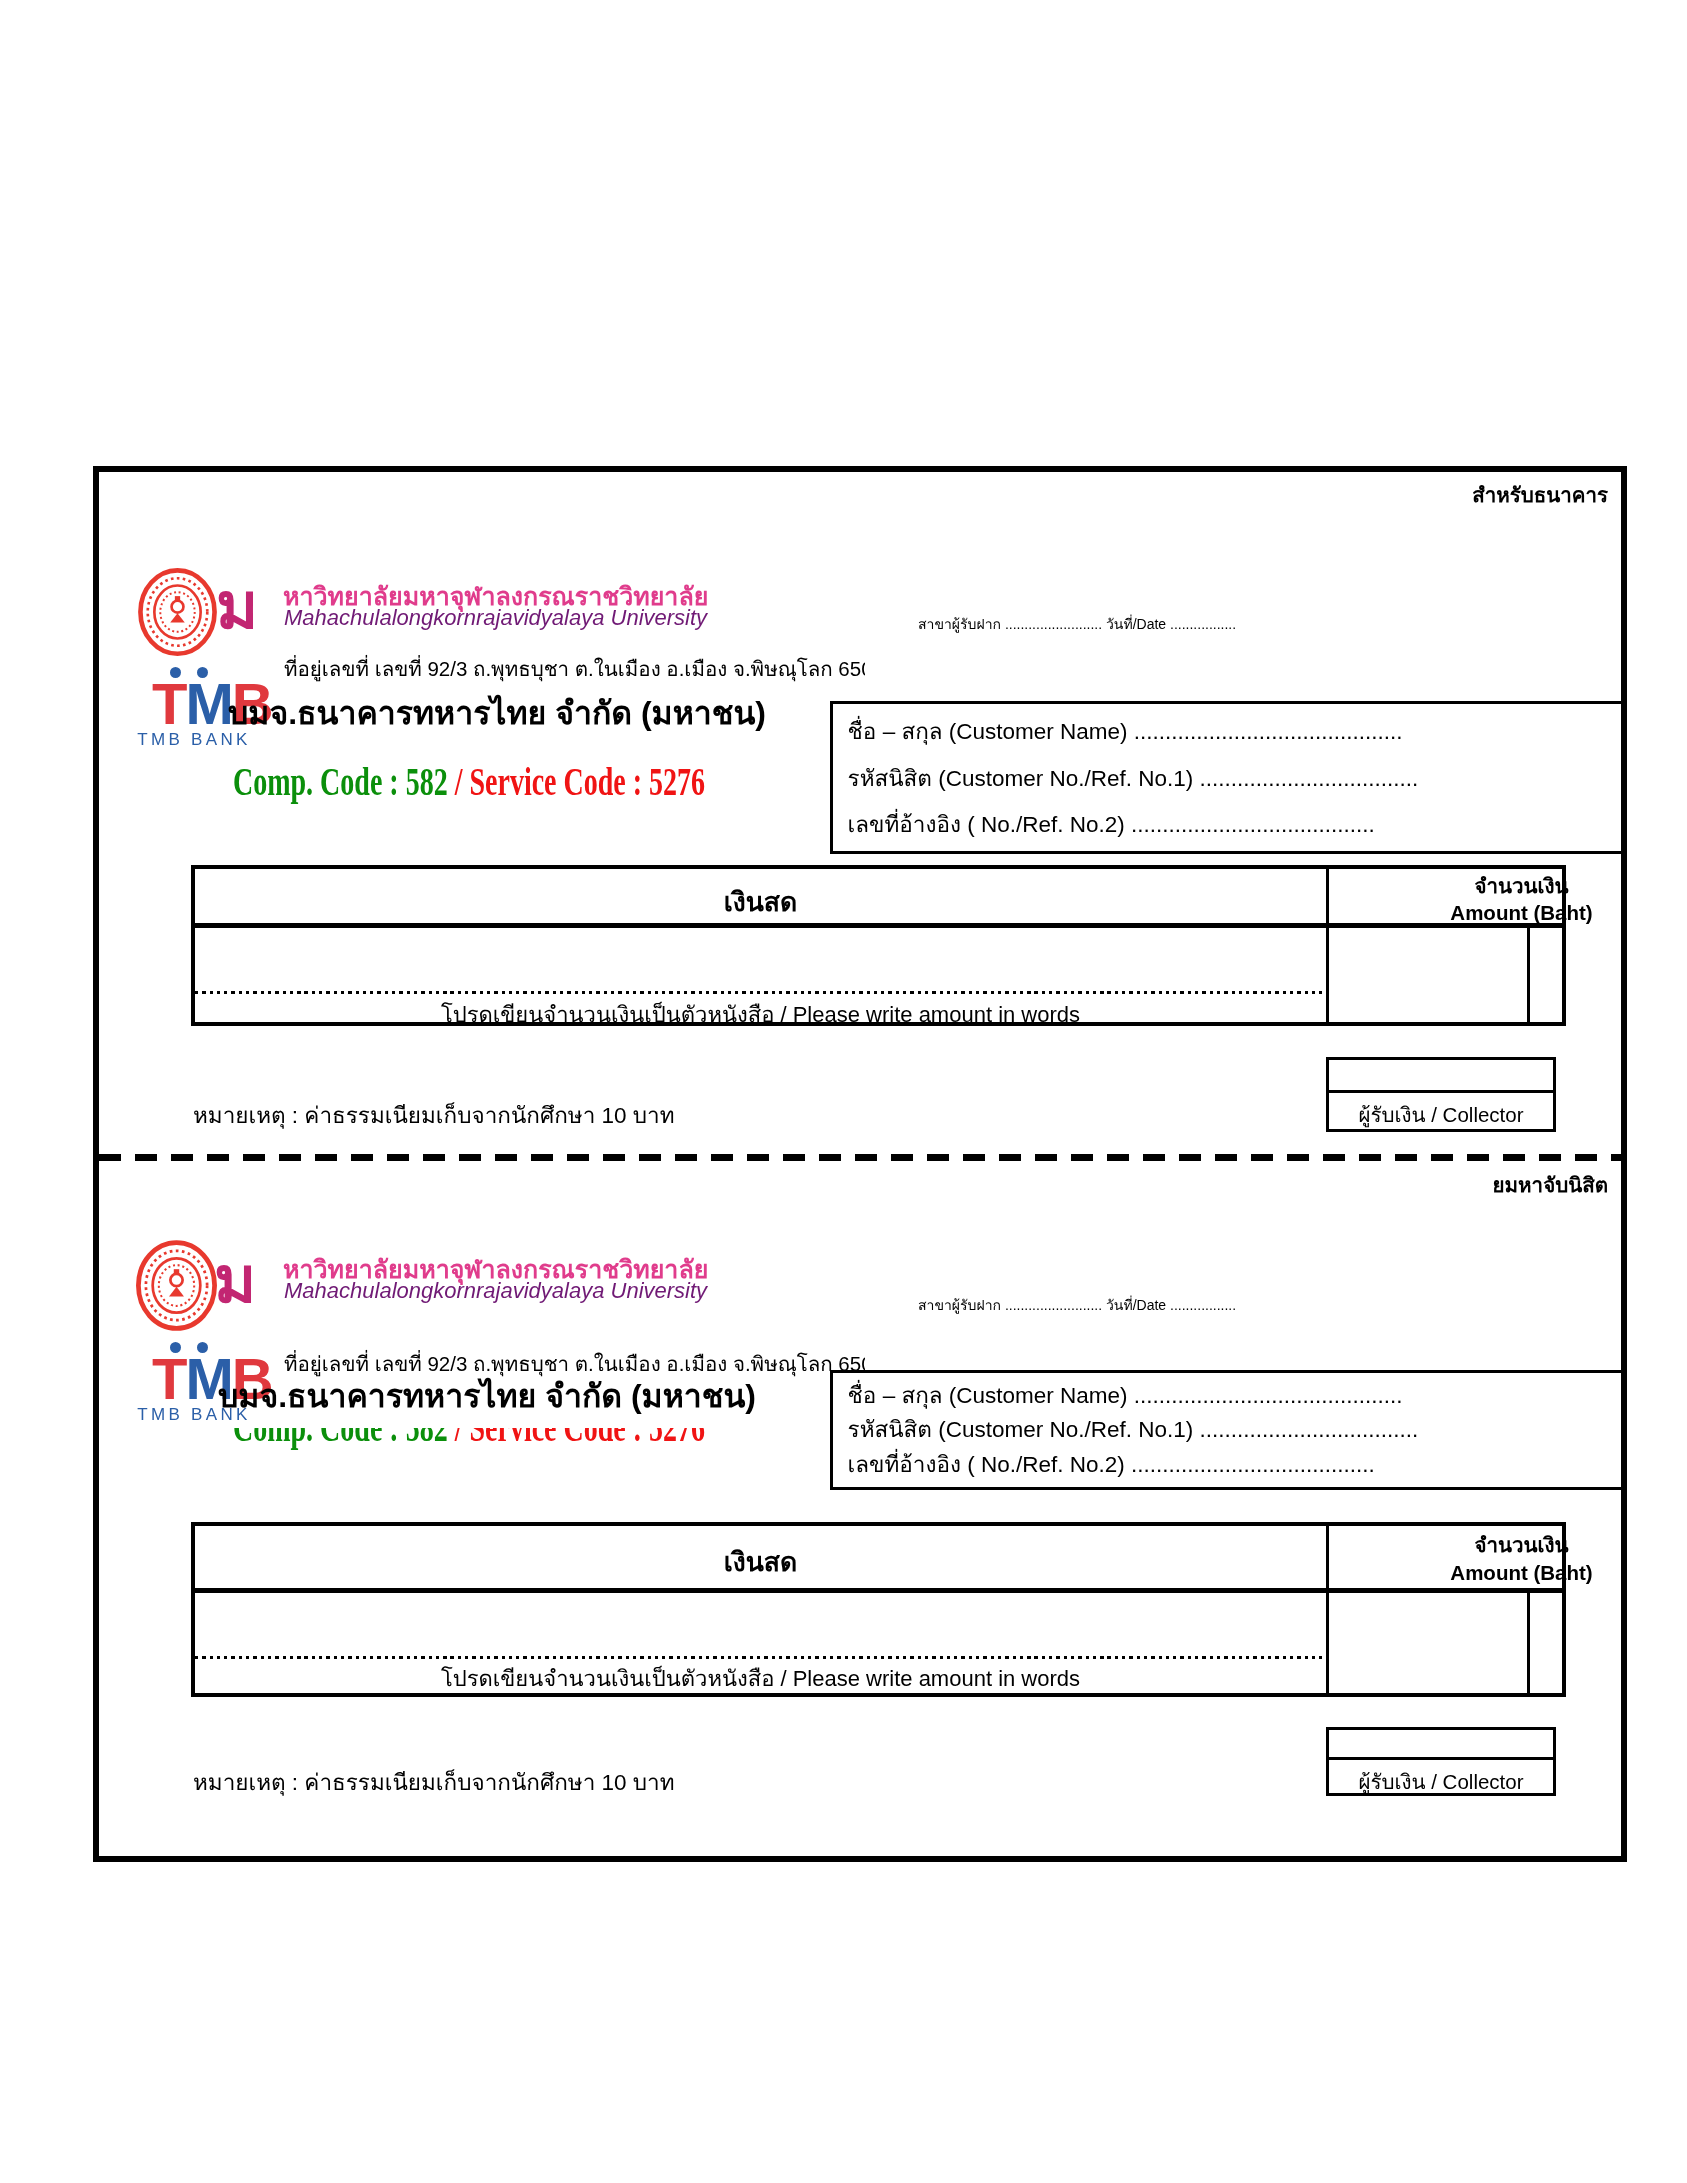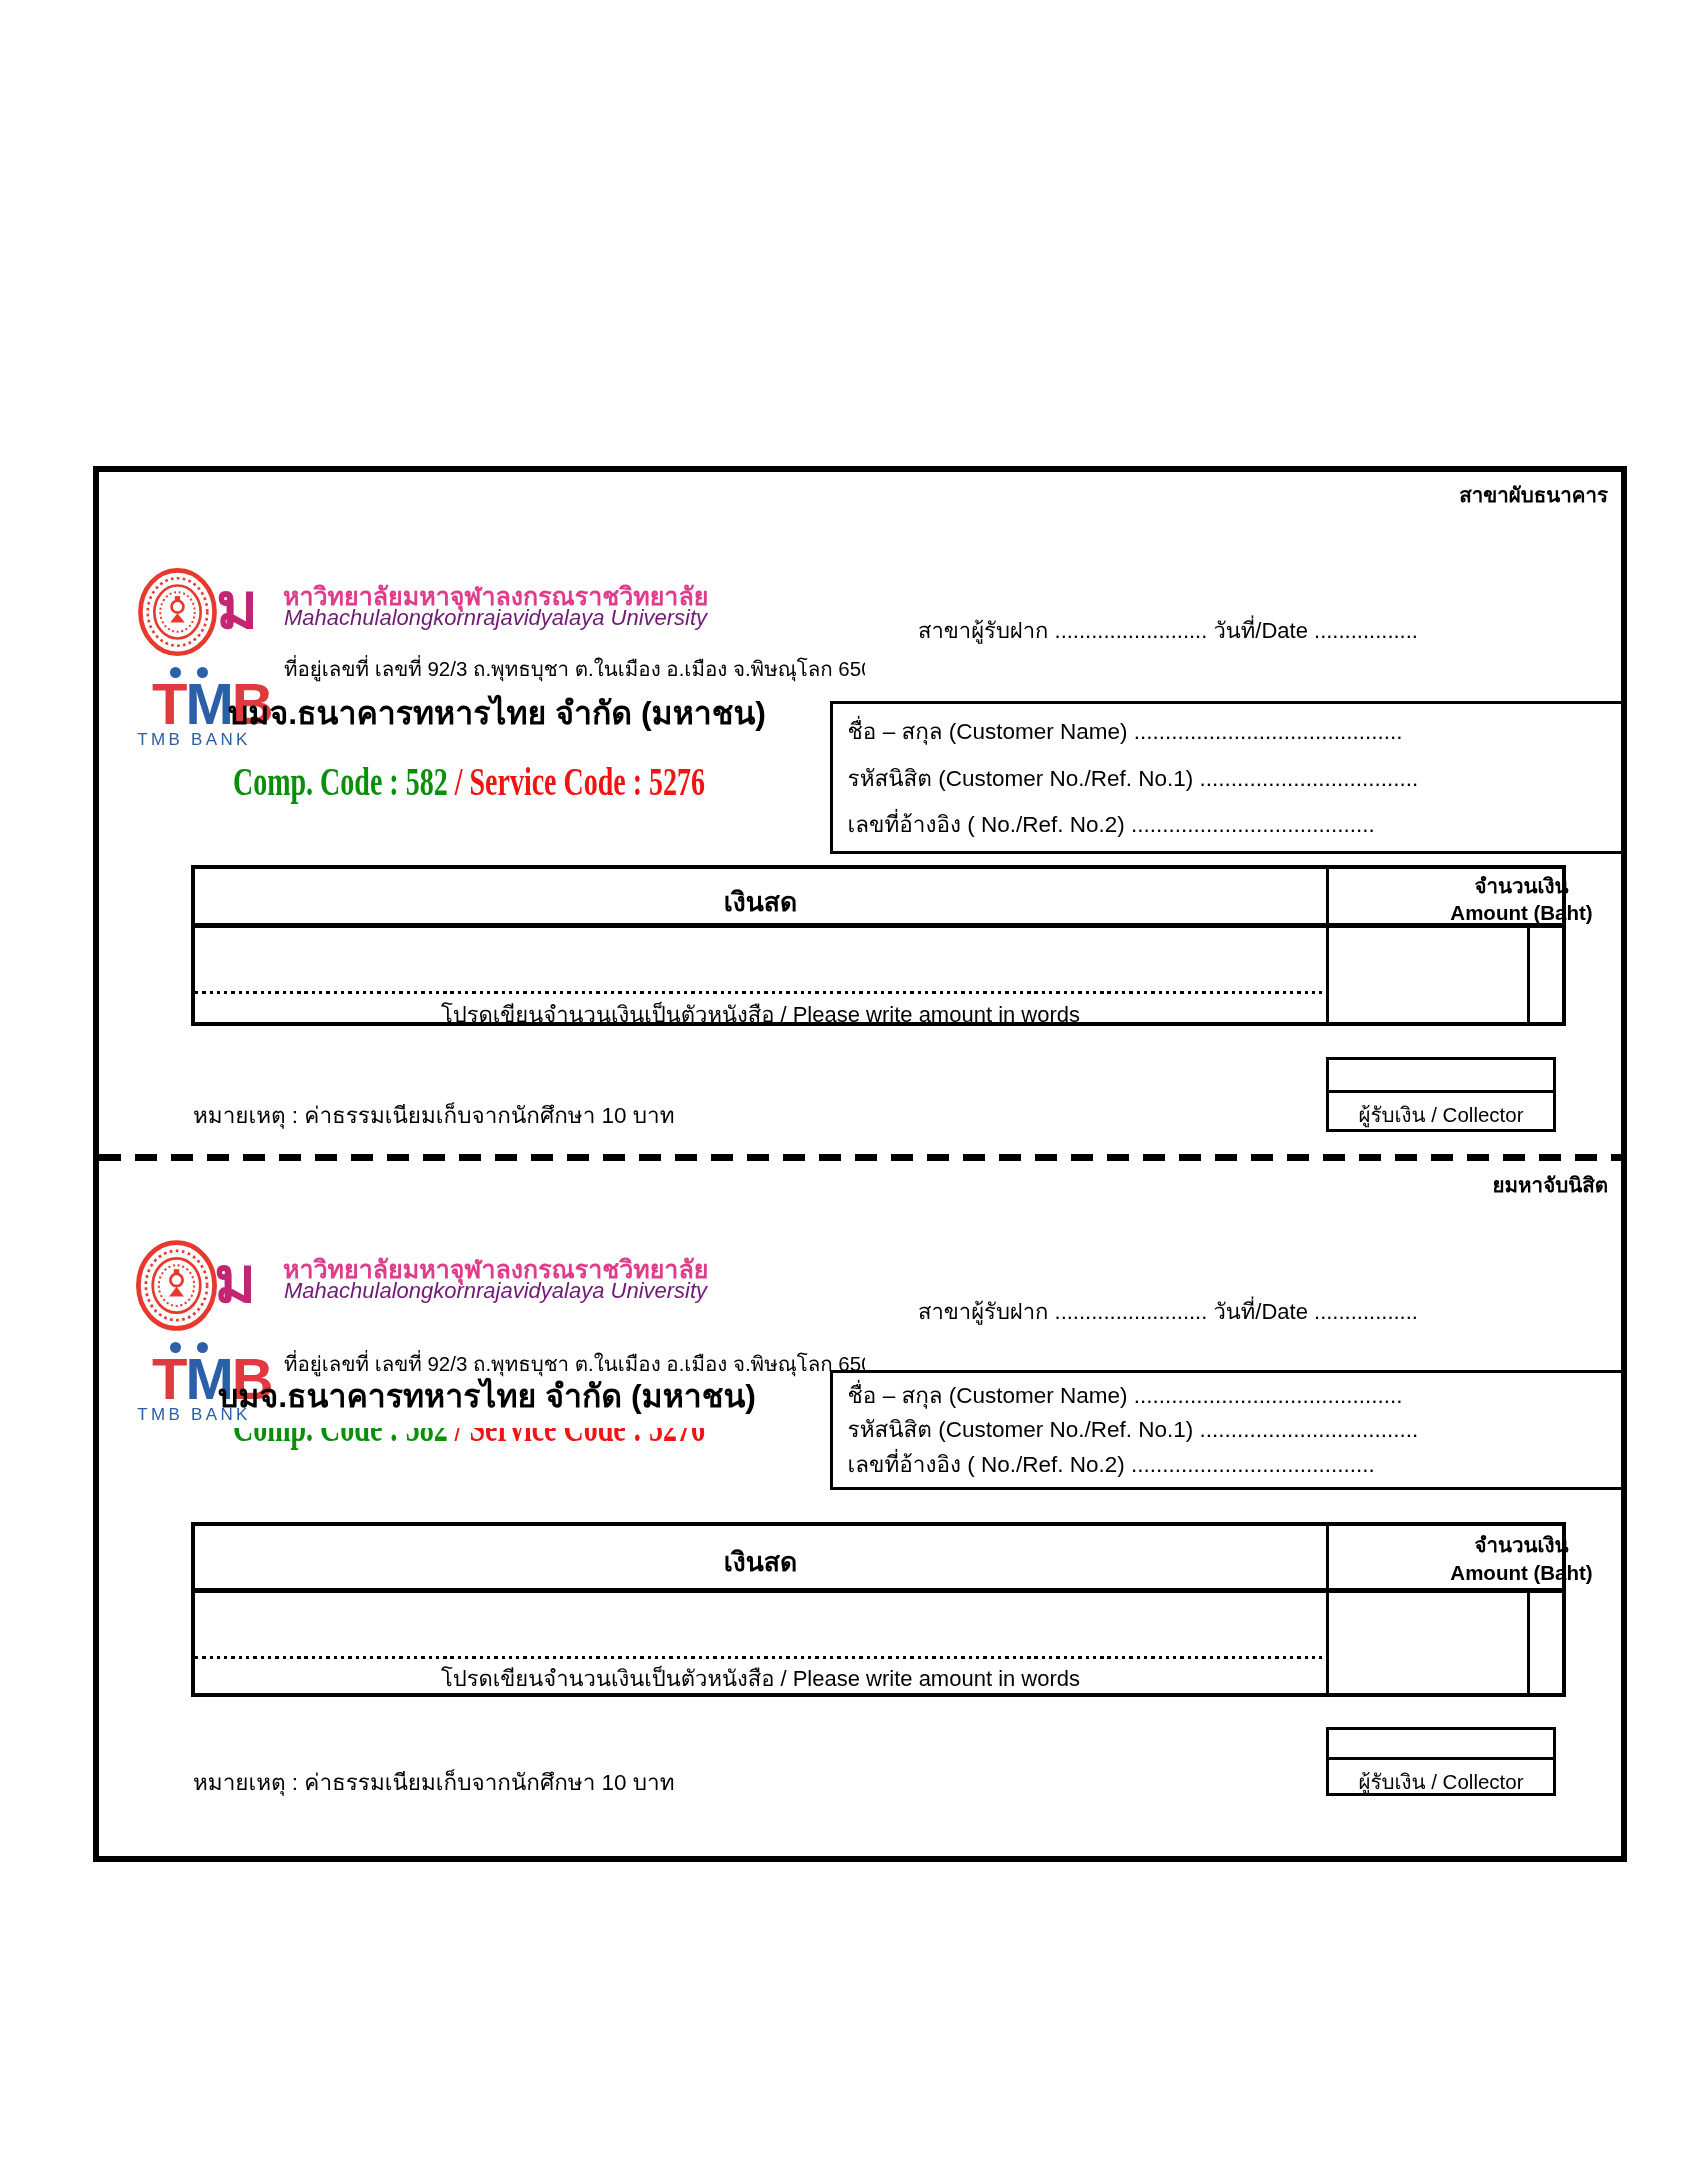--- a/index.html
+++ b/index.html
@@ -29,21 +29,21 @@
   .tmb .bank{position:absolute;top:63px;left:1.3px;font-size:17px;font-weight:normal;color:#2B5FA8;letter-spacing:3.3px;}
 
   .bank-name{font-size:32px;font-weight:bold;}
 
   .comp-code{font-family:"Liberation Serif",serif;font-weight:bold;font-size:40px;line-height:1.05;
              transform:scaleX(0.70);transform-origin:left center;}
   .comp-green{color:#0B8F0B;} .comp-red{color:#F01414;}
   .comp-clip{height:37px;overflow:hidden;}
   .comp-clip .comp-code{margin-top:-21px;display:block;}
 
-  .branch-line{font-size:22px;}
+  .branch-line{font-size:14px;}
 
   .cust-box{position:absolute;left:830px;width:794px;border:3.3px solid #000;box-sizing:border-box;padding-left:7px;}
   .cust-line{position:absolute;left:14.6px;font-size:22.5px;white-space:nowrap;}
 
   .pay-table{position:absolute;left:191px;width:1375px;border:4.6px solid #000;box-sizing:border-box;}
   .pt-headsep{position:absolute;left:0;right:0;height:4.6px;background:#000;}
   .pt-coldiv{position:absolute;width:3.3px;background:#000;top:0;bottom:0;}
   .pt-subdiv{position:absolute;width:3.3px;background:#000;bottom:0;}
   .pt-cash{position:absolute;left:0;width:1131px;text-align:center;font-size:26.5px;font-weight:bold;}
   .pt-amount{position:absolute;left:1191px;width:271px;text-align:center;font-size:20.5px;font-weight:bold;line-height:1.35;}
@@ -60,21 +60,21 @@
   .divider{position:absolute;left:99px;top:1154px;width:1522px;height:6.6px;
            background:repeating-linear-gradient(90deg,#000 0 22.5px,transparent 22.5px 36px);}
 </style>
 </head>
 <body>
 
 <div class="page">
 
   <div class="outer-box"></div>
 
-  <div class="abs for-label" style="top:478px;">สาขาผับธนาคาร</div>
+  <div class="abs for-label" style="top:478px;">สำหรับธนาคาร</div>
 
   <svg class="seal" style="left:137px;top:567px;" width="81" height="90" viewBox="0 0 122 136">
     <ellipse cx="61" cy="68" rx="56" ry="63" fill="none" stroke="#E8392E" stroke-width="7"></ellipse>
     <ellipse cx="61" cy="68" rx="45" ry="51" fill="none" stroke="#E8392E" stroke-width="4" stroke-dasharray="4 5"></ellipse>
     <ellipse cx="61" cy="68" rx="35" ry="40" fill="none" stroke="#E8392E" stroke-width="4"></ellipse>
     <ellipse cx="61" cy="68" rx="26" ry="30" fill="none" stroke="#E8392E" stroke-width="3" stroke-dasharray="3 4"></ellipse>
     <circle cx="61" cy="60" r="9" fill="none" stroke="#E8392E" stroke-width="4"></circle>
     <path d="M50 84 L61 70 L72 84 Z" fill="#E8392E"></path>
     <rect x="57" y="44" width="8" height="6" fill="#E8392E"></rect>
   </svg>

